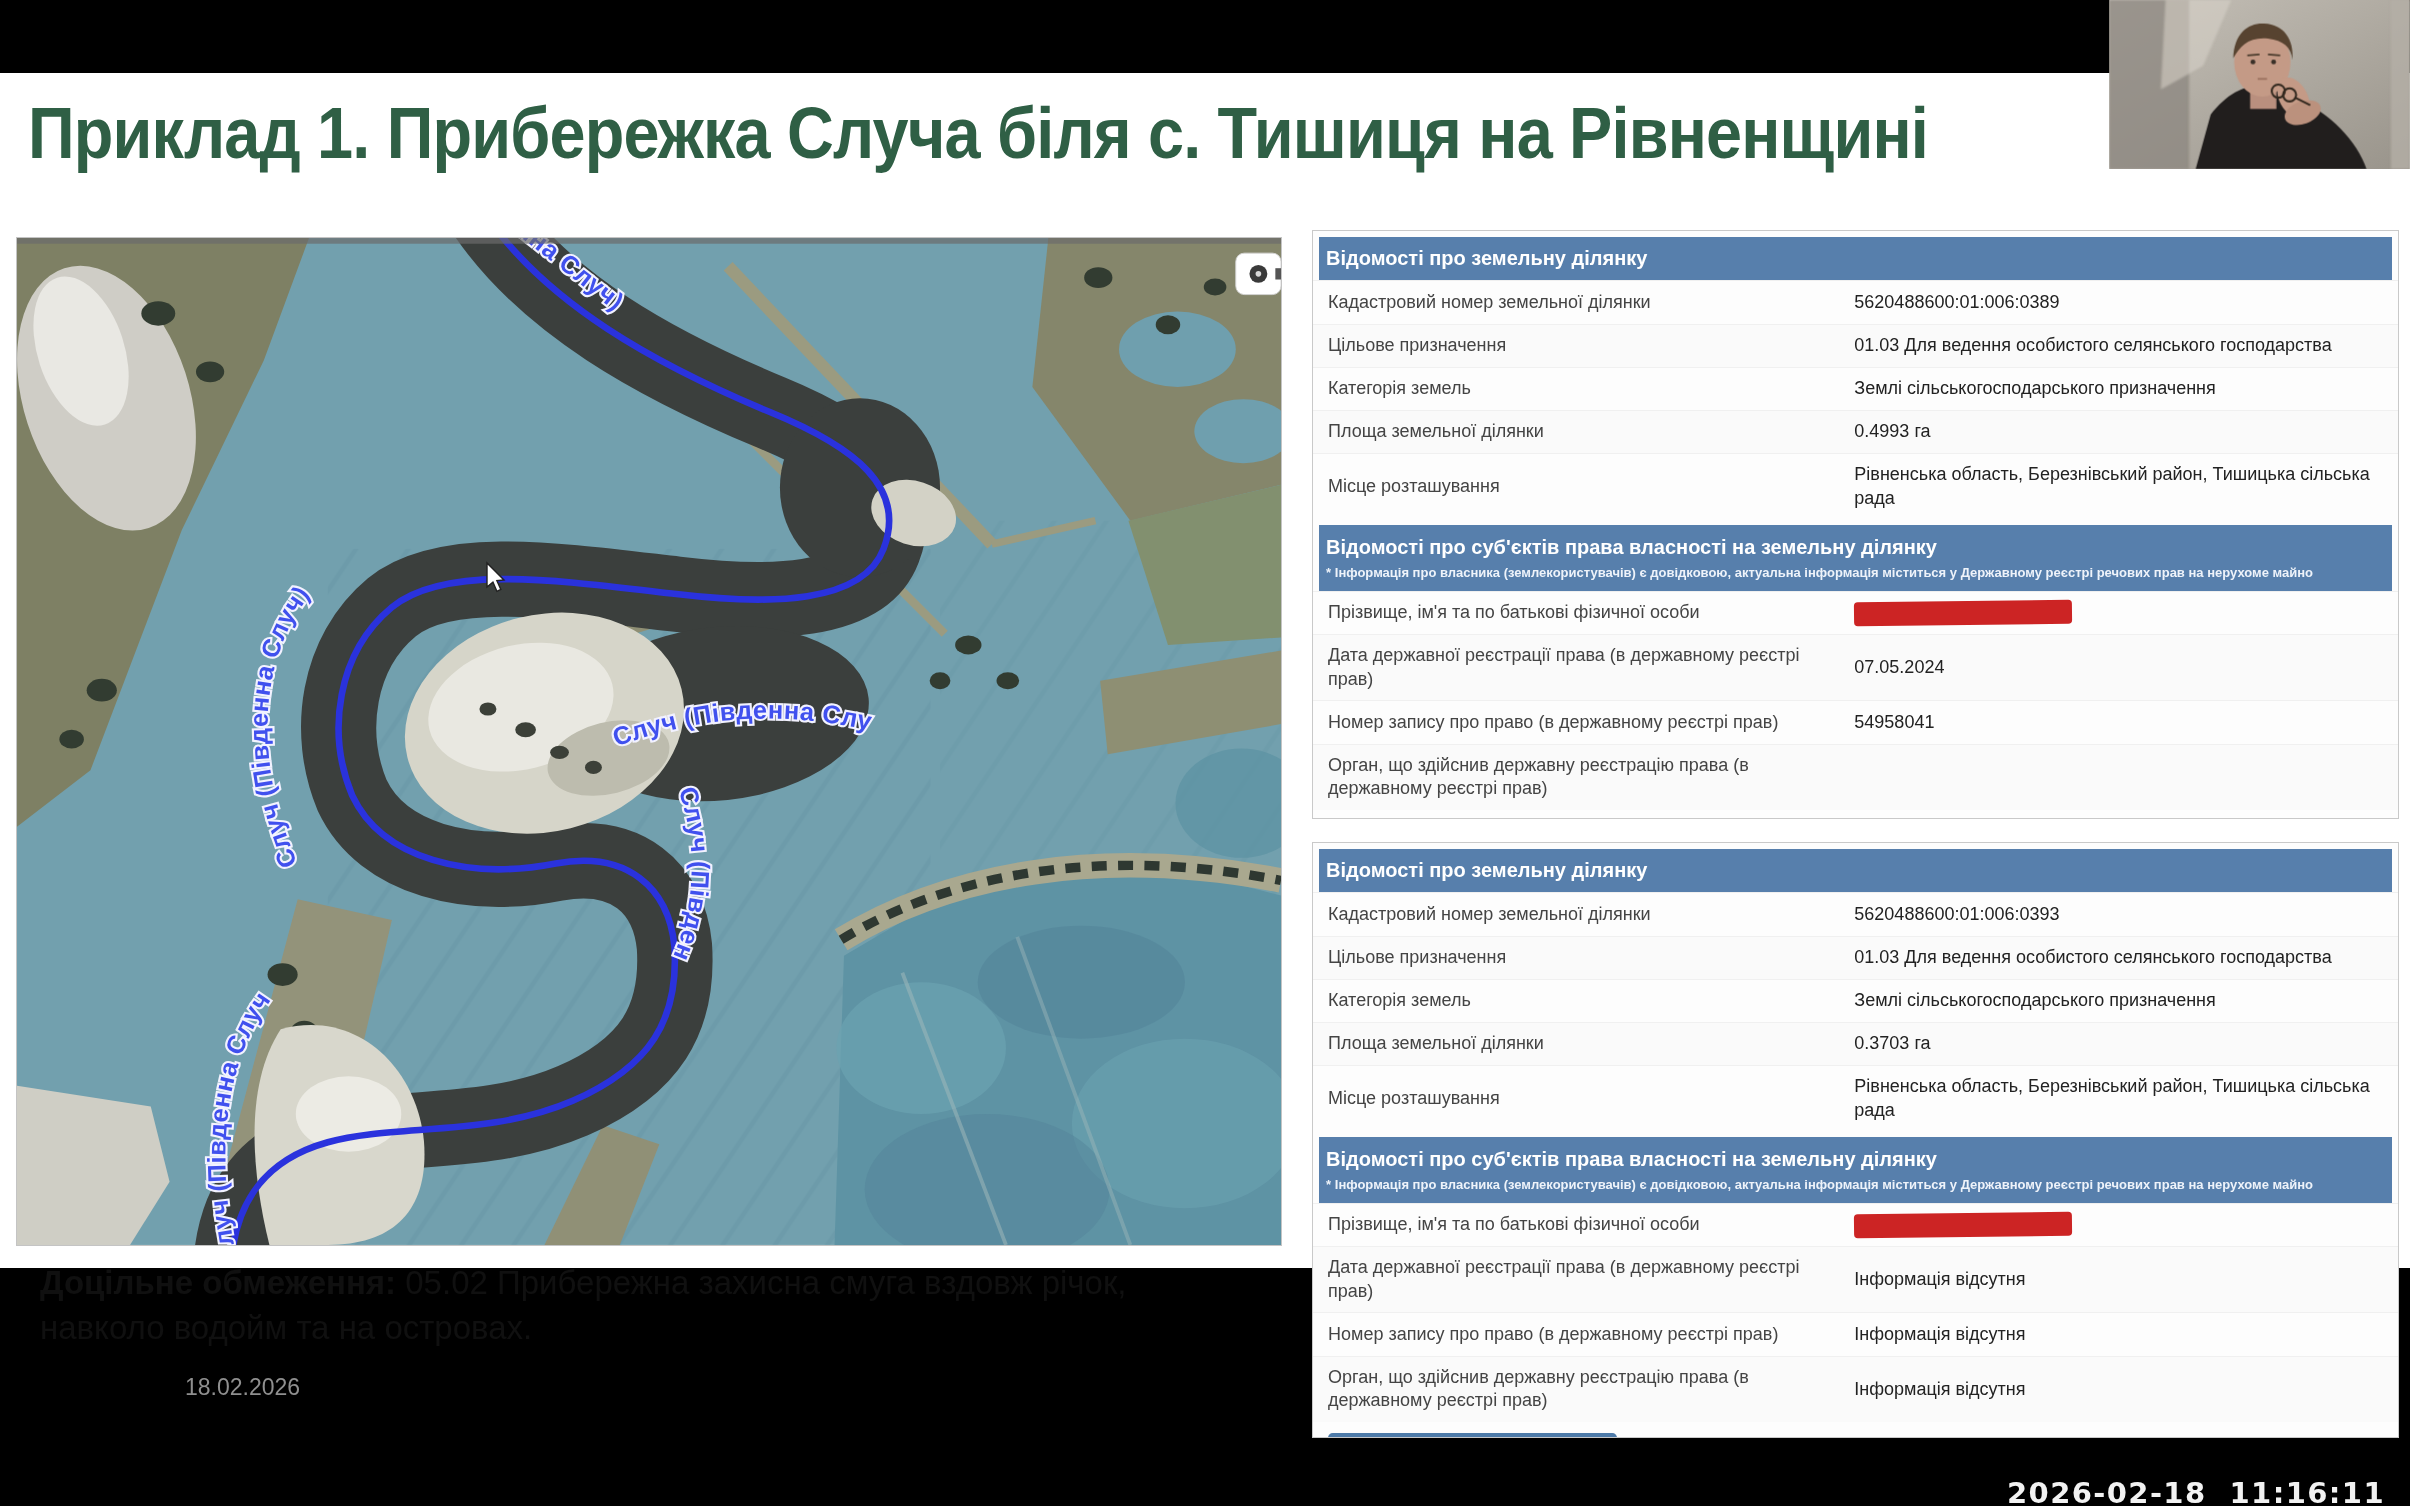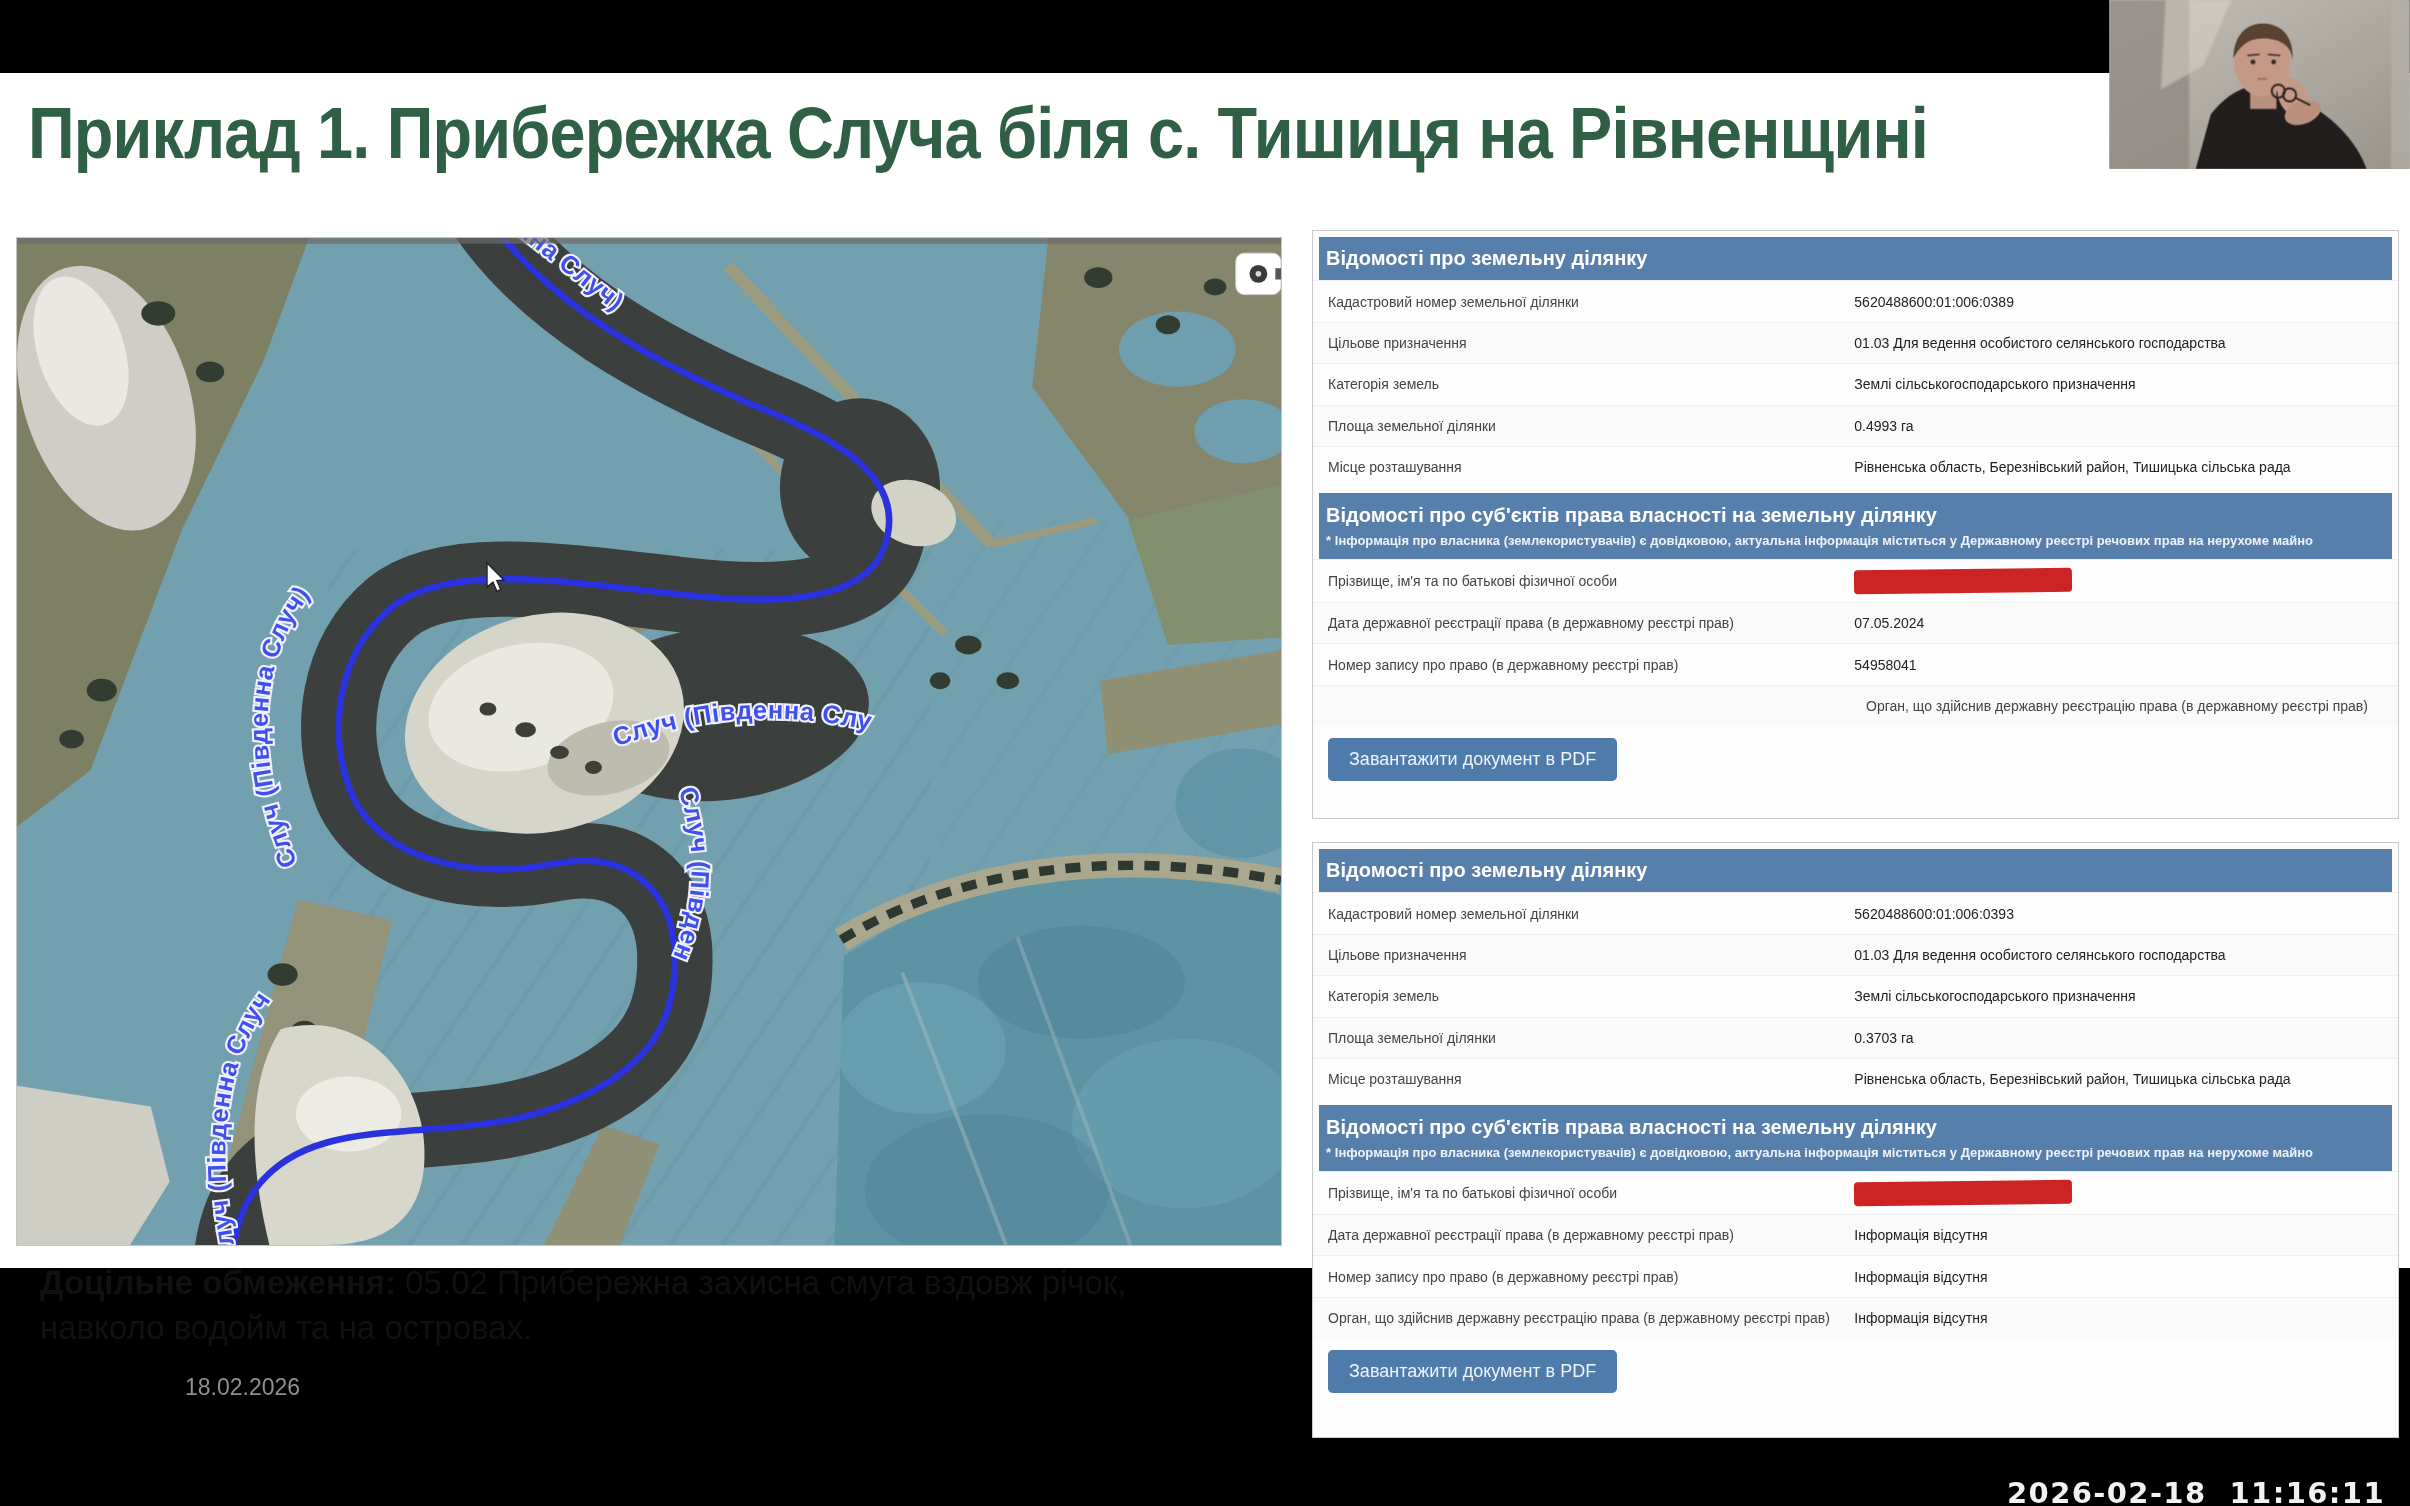--- a/index.html
+++ b/index.html
@@ -24,21 +24,21 @@
   .mapwrap{position:absolute;left:17px;top:165px;width:1264px;height:1007px;outline:0.9px solid #c4c4c4;}
   
   .panel{position:absolute;left:1312px;width:1087px;background:#fdfdfd;border:0.9px solid #c9c9c9;
          box-sizing:border-box;overflow:hidden;}
   #panel1{top:157px;height:589px;}
   #panel2{top:769px;height:596px;}
   .phead{margin:5.6px 5.6px 0 5.6px;background:#577fac;color:#fff;font-weight:700;
          font-size:20px;padding:10.4px 7.5px;}
   .phead .note{display:block;font-weight:700;font-size:13px;margin-top:6.6px;color:#eef3fa;}
   .prow{display:flex;align-items:center;padding:9.4px 15px;border-top:0.9px solid #f0f0f0;
-        font-size:14px;min-height:21.7px;justify-content:flex-end;}
+        font-size:18px;min-height:21.7px;}
   .prow:nth-child(odd){background:#fafafa;}
   .prow .lbl{width:49%;color:#444;line-height:1.3;}
   .prow .val{flex:1;color:#222;padding-left:9.4px;line-height:1.3;}
   .redact{width:218px;height:23.5px;background:#cc2424;border-radius:3.8px;transform:rotate(-.7deg);}
   .pbtn{margin:11.3px 15px;display:inline-block;background:#4e7ba9;color:#eef4fb;font-size:18px;
         font-family:"Liberation Sans",sans-serif;padding:11.3px 21px;border:none;border-radius:4.7px;cursor:pointer;}
   
   .webcam{position:absolute;left:2109px;top:0;width:301px;height:169px;z-index:5;overflow:hidden;}
 </style>
 </head>

